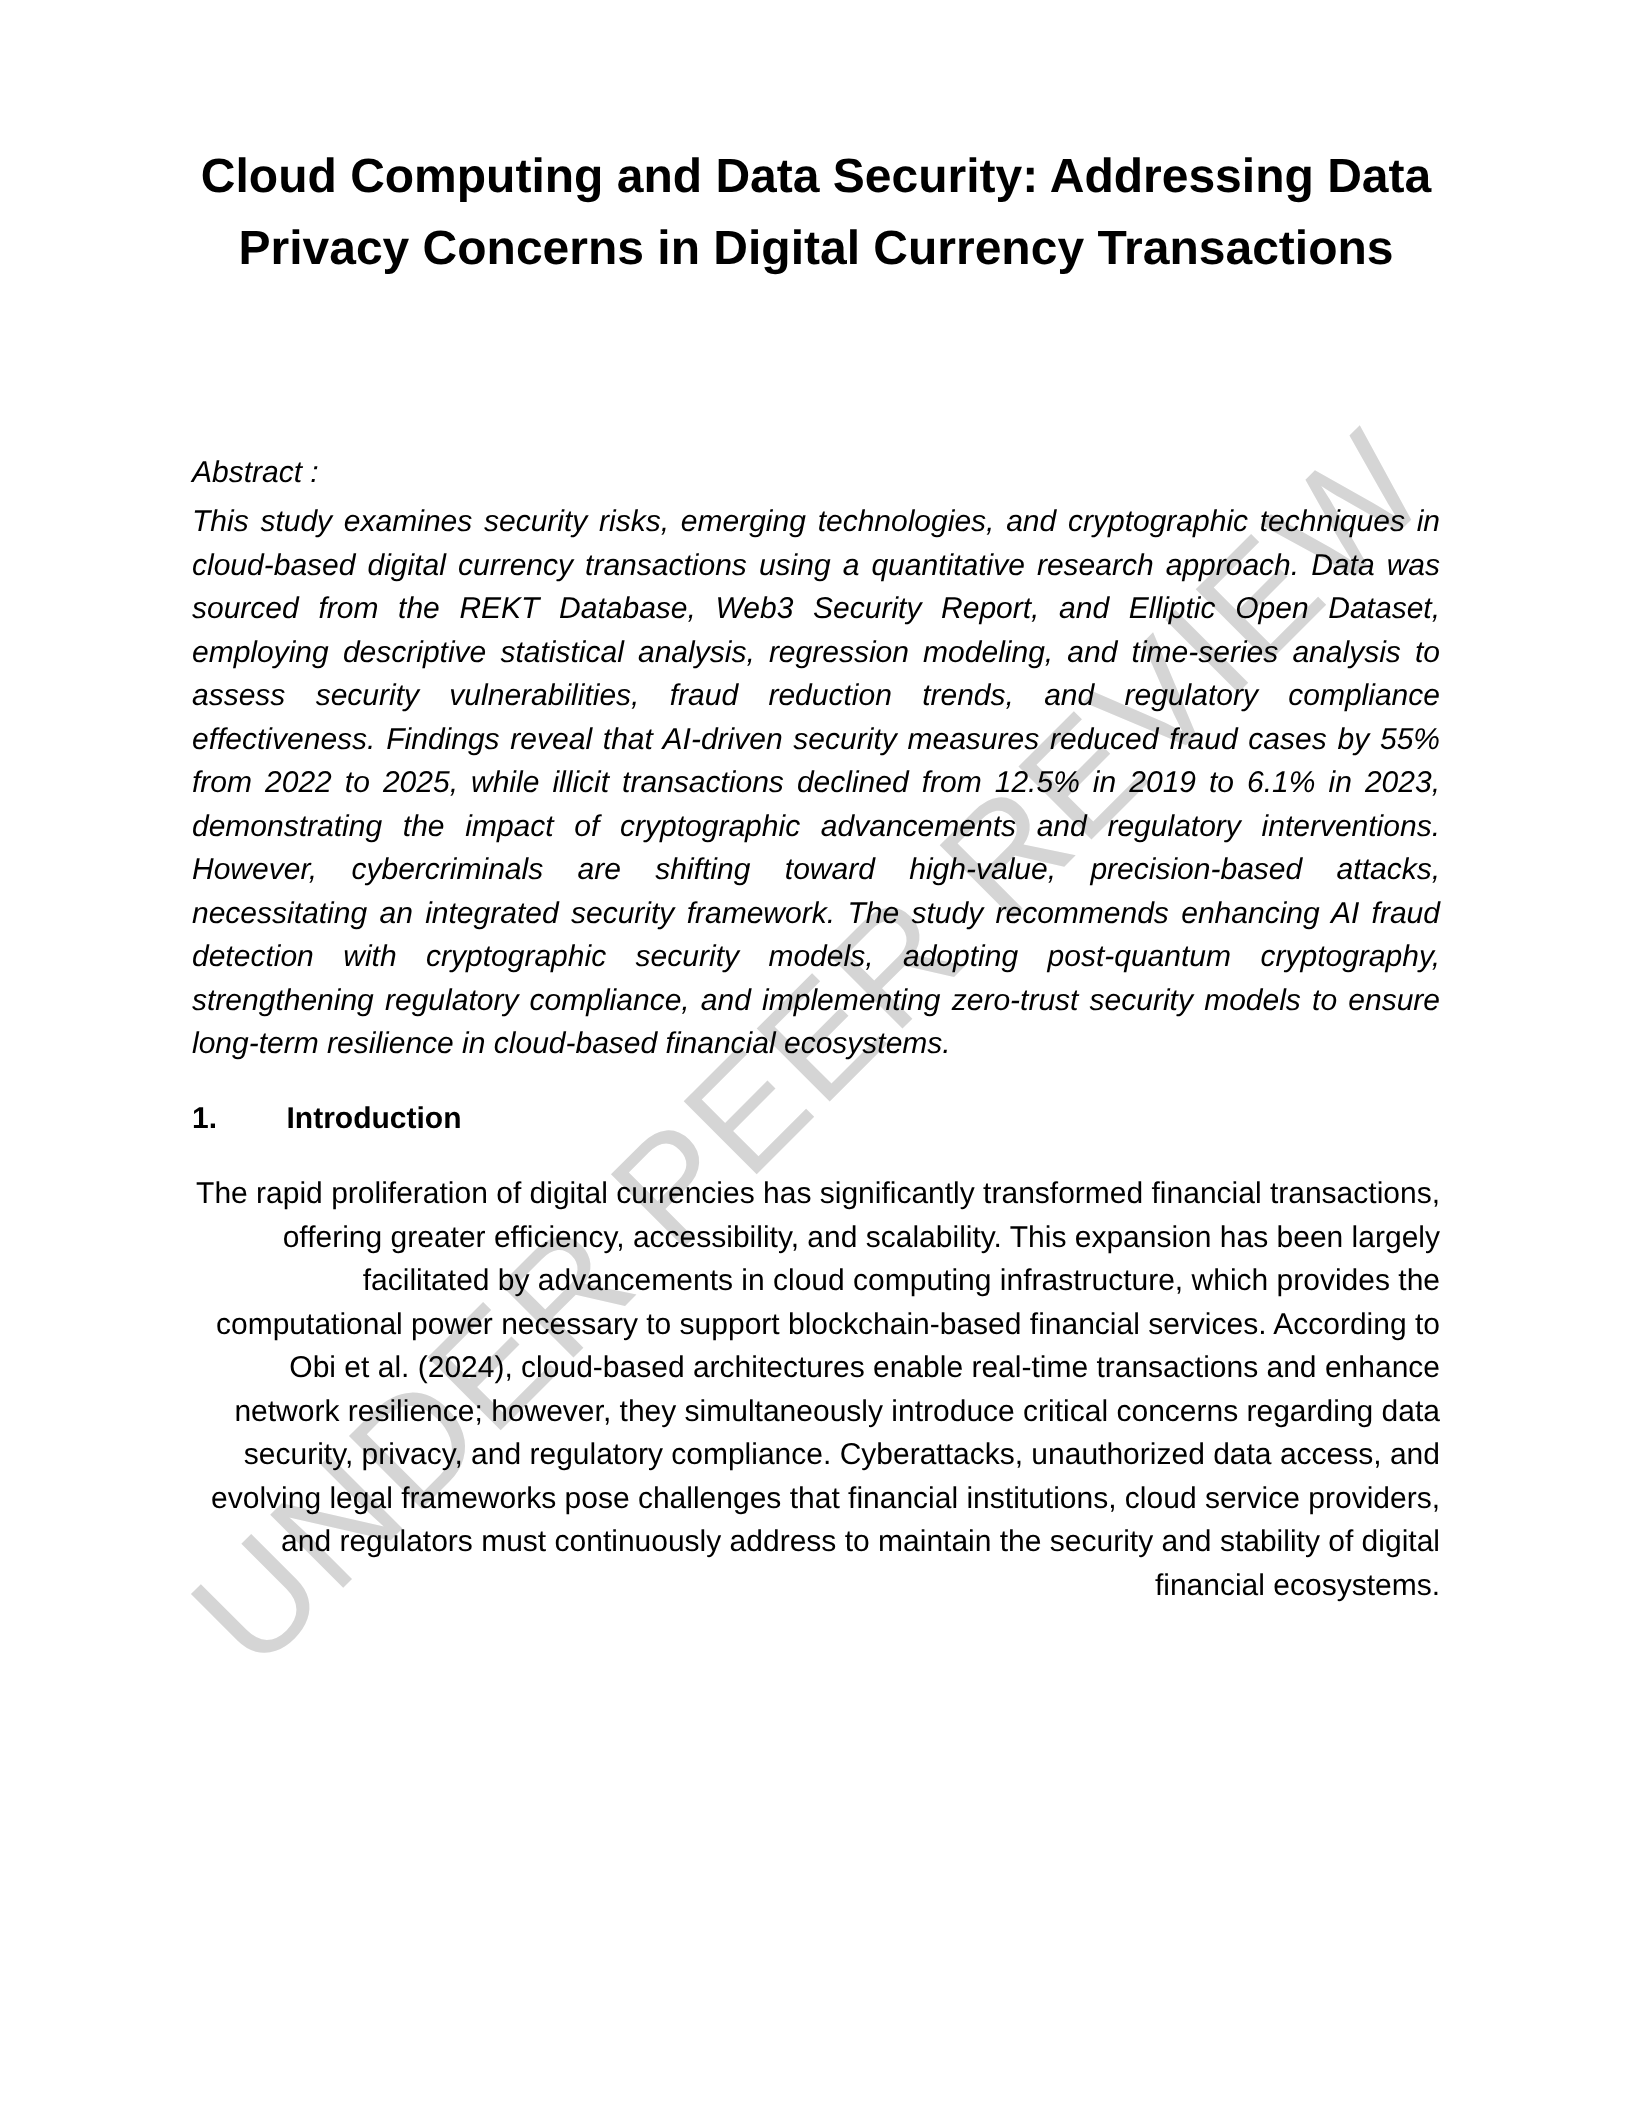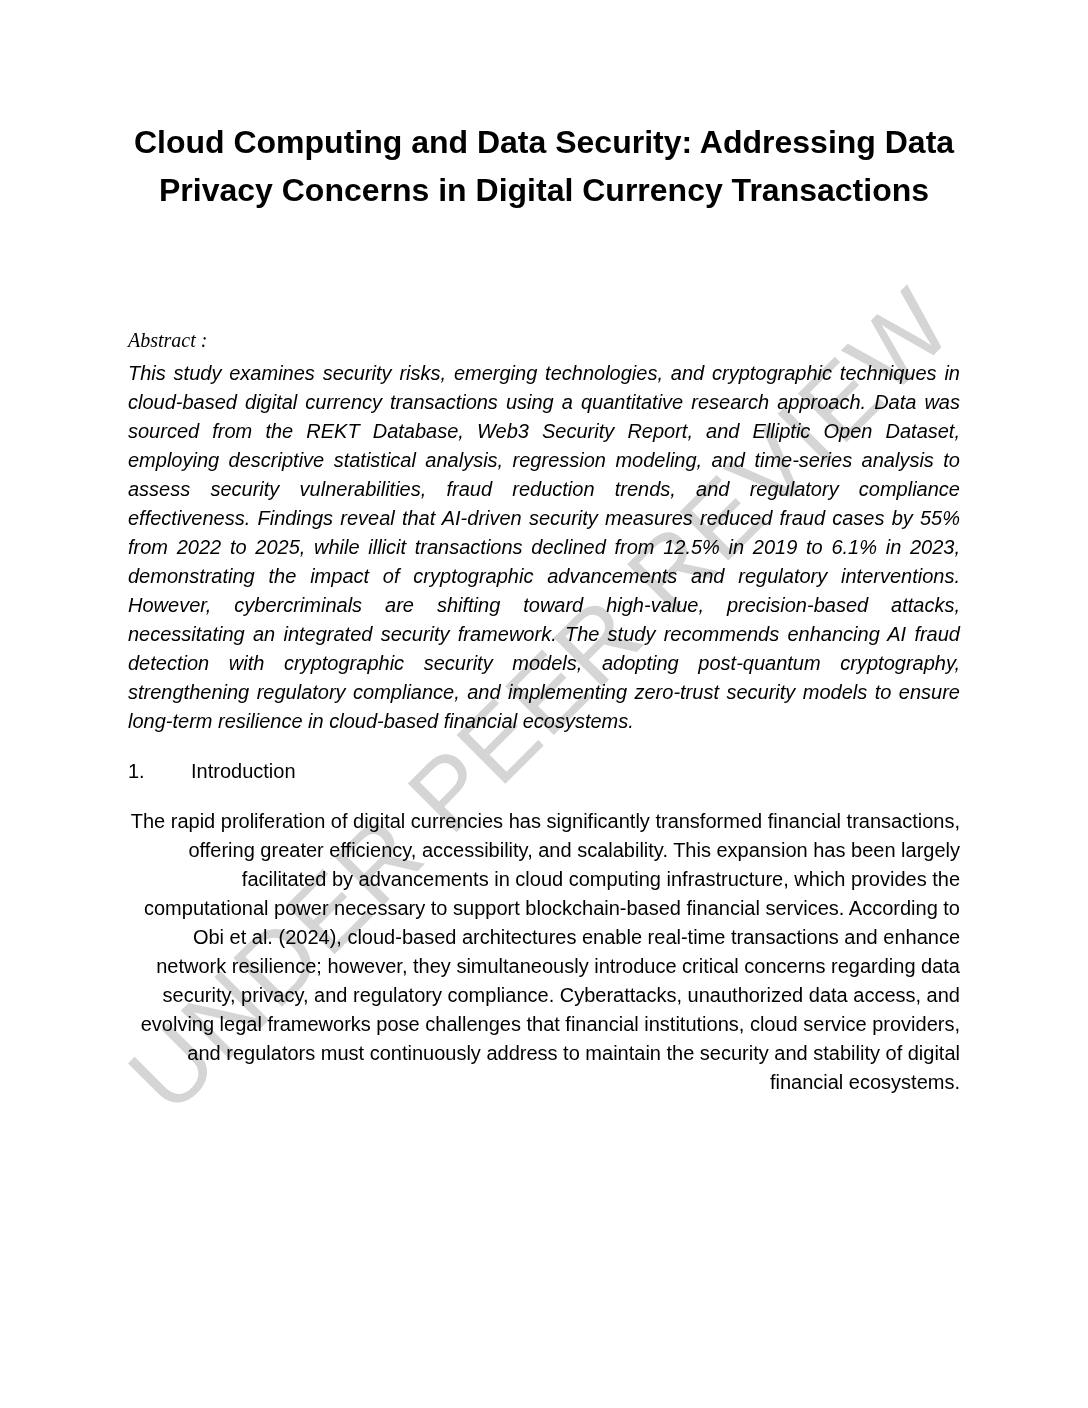--- a/index.html
+++ b/index.html
@@ -32,32 +32,31 @@
   }
   .content {
     position: absolute;
     top: 0;
     left: 128px;
     width: 832px;
     z-index: 1;
   }
   .paper-title {
     margin: 0;
-    padding-top: 118px;
+    padding-top: 93px;
     font-size: 32px;
     line-height: 48px;
     font-weight: 700;
     text-align: center;
   }
   .abstract-label {
     margin: 112px 0 0 0;
     font-size: 20px;
     line-height: 29px;
     font-style: italic;
-    font-family: Liberation Serif, serif;
   }
   .abstract-paragraph {
     margin: 4px 0 0 0;
     font-size: 20px;
     line-height: 29px;
     font-style: italic;
     text-align: justify;
   }
   .keywords-paragraph {
     margin: 7px 0 0 0;
@@ -68,21 +67,21 @@
   .keywords-bold {
     font-weight: 700;
   }
   .keywords-suffix {
     font-weight: 400;
   }
   .section-heading {
     margin: 21px 0 0 0;
     font-size: 20px;
     line-height: 29px;
-    font-weight: 400;
+    font-weight: 700;
   }
   .section-number {
     display: inline-block;
     width: 63px;
   }
   .intro-paragraph {
     margin: 21px 0 0 0;
     font-size: 20px;
     line-height: 29px;
     text-align: right;

